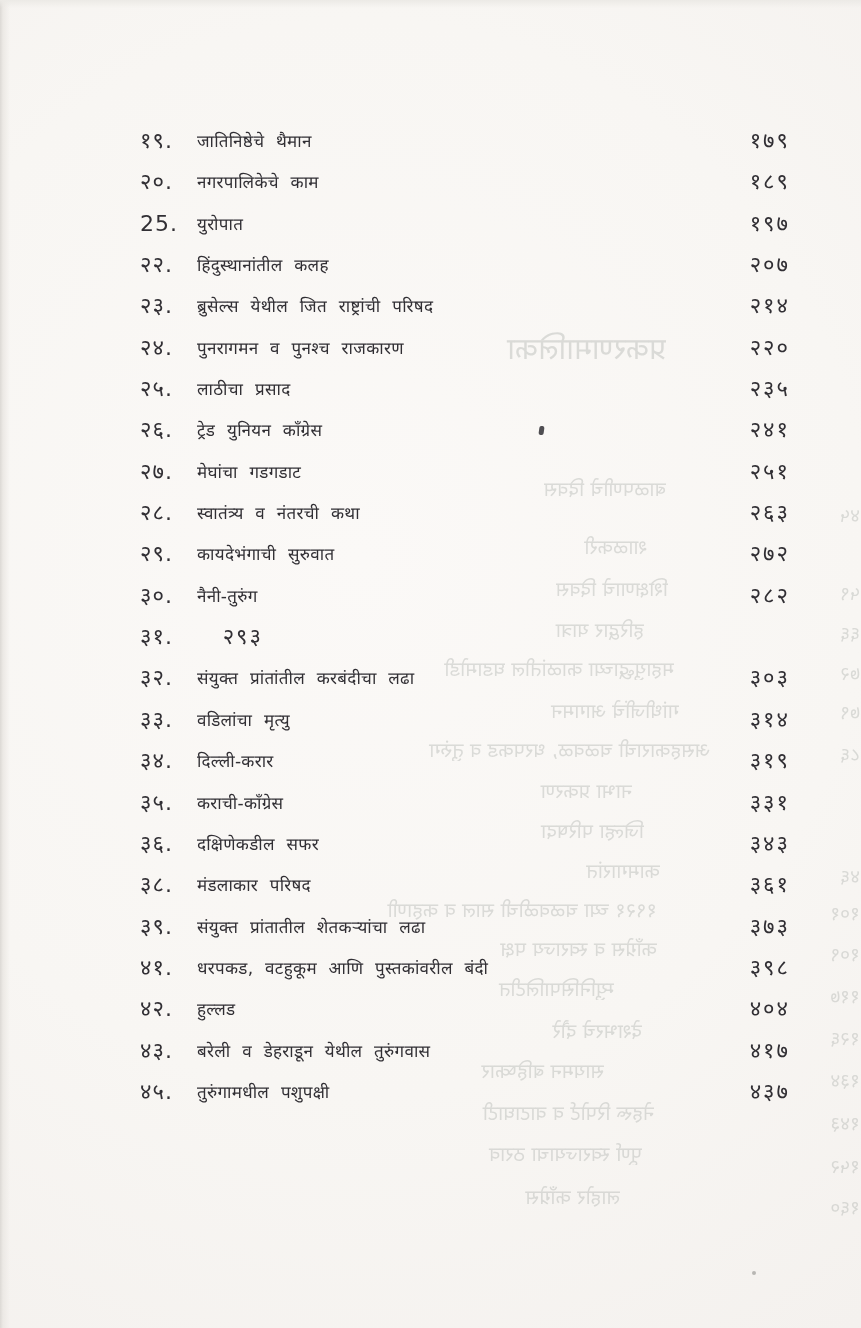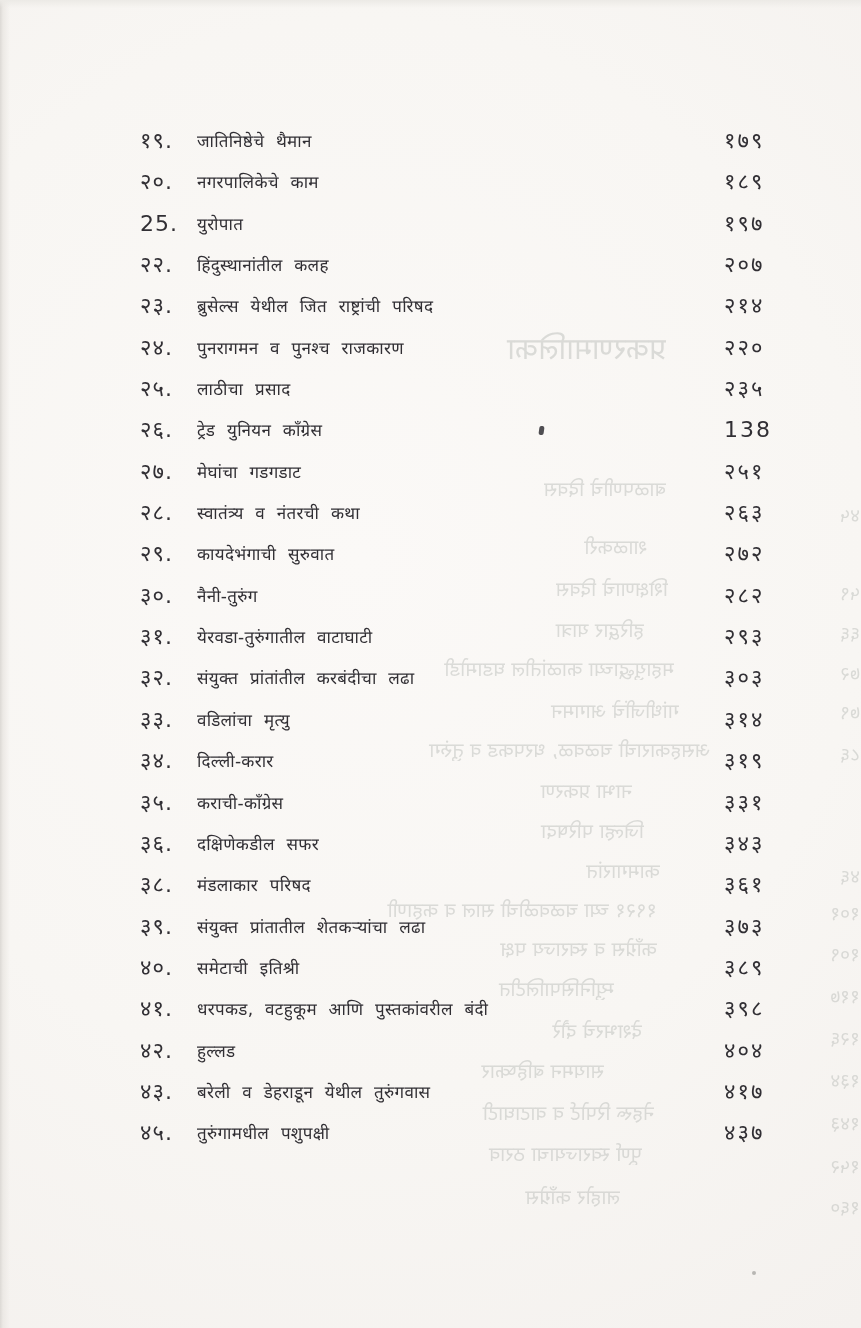--- a/index.html
+++ b/index.html
@@ -36,20 +36,21 @@
   .title{
     flex:1 1 auto;
     font-size:17px;
     word-spacing:6px;
     letter-spacing:.3px;
     white-space:nowrap;
     overflow:hidden;
   }
   .pg{
     flex:0 0 66px;
+    text-align:right;
     font-size:22px;
     letter-spacing:2px;
   }
   
   .ghost{
     position:absolute;
     color:#a9ada9;
     opacity:.38;
     transform:scaleX(-1);
     filter:blur(.7px);
@@ -143,21 +144,21 @@
         <span class="pg">२२०</span>
       </div>
       <div class="toc-row">
         <span class="no">२५.</span>
         <span class="title">लाठीचा प्रसाद</span>
         <span class="pg">२३५</span>
       </div>
       <div class="toc-row">
         <span class="no">२६.</span>
         <span class="title">ट्रेड युनियन काँग्रेस</span>
-        <span class="pg">138</span>
+        <span class="pg">२४१</span>
       </div>
       <div class="toc-row">
         <span class="no">२७.</span>
         <span class="title">मेघांचा गडगडाट</span>
         <span class="pg">२५१</span>
       </div>
       <div class="toc-row">
         <span class="no">२८.</span>
         <span class="title">स्वातंत्र्य व नंतरची कथा</span>
         <span class="pg">२६३</span>
@@ -167,21 +168,20 @@
         <span class="title">कायदेभंगाची सुरुवात</span>
         <span class="pg">२७२</span>
       </div>
       <div class="toc-row">
         <span class="no">३०.</span>
         <span class="title">नैनी-तुरुंग</span>
         <span class="pg">२८२</span>
       </div>
       <div class="toc-row">
         <span class="no">३१.</span>
-        <span class="title">येरवडा-तुरुंगातील वाटाघाटी</span>
         <span class="pg">२९३</span>
       </div>
       <div class="toc-row">
         <span class="no">३२.</span>
         <span class="title">संयुक्त प्रांतांतील करबंदीचा लढा</span>
         <span class="pg">३०३</span>
       </div>
       <div class="toc-row">
         <span class="no">३३.</span>
         <span class="title">वडिलांचा मृत्यु</span>
@@ -206,25 +206,20 @@
         <span class="no">३८.</span>
         <span class="title">मंडलाकार परिषद</span>
         <span class="pg">३६१</span>
       </div>
       <div class="toc-row">
         <span class="no">३९.</span>
         <span class="title">संयुक्त प्रांतातील शेतकऱ्यांचा लढा</span>
         <span class="pg">३७३</span>
       </div>
       <div class="toc-row">
-        <span class="no">४०.</span>
-        <span class="title">समेटाची इतिश्री</span>
-        <span class="pg">३८९</span>
-      </div>
-      <div class="toc-row">
         <span class="no">४१.</span>
         <span class="title">धरपकड, वटहुकूम आणि पुस्तकांवरील बंदी</span>
         <span class="pg">३९८</span>
       </div>
       <div class="toc-row">
         <span class="no">४२.</span>
         <span class="title">हुल्लड</span>
         <span class="pg">४०४</span>
       </div>
       <div class="toc-row">

